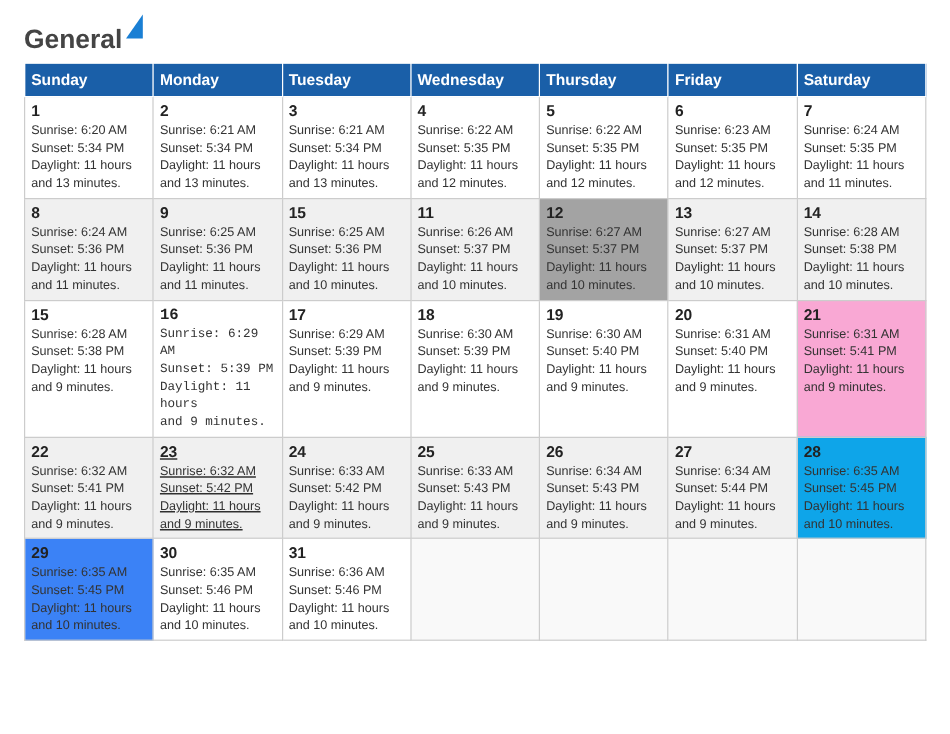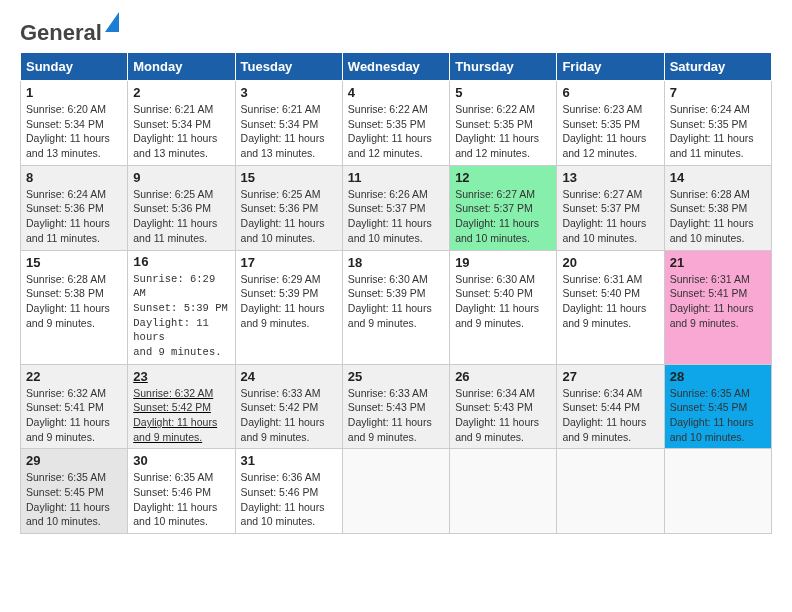--- a/index.html
+++ b/index.html
@@ -144,21 +144,21 @@
           <div class="day-info">Sunrise: 6:25 AM<br>Sunset: 5:36 PM<br>Daylight: 11 hours<br>and 11 minutes.</div>
         </td>
         <td style="background: rgb(240, 240, 240);">
           <span class="day-number">15</span>
           <div class="day-info">Sunrise: 6:25 AM<br>Sunset: 5:36 PM<br>Daylight: 11 hours<br>and 10 minutes.</div>
         </td>
         <td style="background: rgb(240, 240, 240);">
           <span class="day-number">11</span>
           <div class="day-info">Sunrise: 6:26 AM<br>Sunset: 5:37 PM<br>Daylight: 11 hours<br>and 10 minutes.</div>
         </td>
-        <td style="background: #86efac;">
+        <td style="background: #a3a3a3;">
           <span class="day-number">12</span>
           <div class="day-info">Sunrise: 6:27 AM<br>Sunset: 5:37 PM<br>Daylight: 11 hours<br>and 10 minutes.</div>
         </td>
         <td style="background: rgb(240, 240, 240);">
           <span class="day-number">13</span>
           <div class="day-info">Sunrise: 6:27 AM<br>Sunset: 5:37 PM<br>Daylight: 11 hours<br>and 10 minutes.</div>
         </td>
         <td style="background: rgb(240, 240, 240);">
           <span class="day-number">14</span>
           <div class="day-info">Sunrise: 6:28 AM<br>Sunset: 5:38 PM<br>Daylight: 11 hours<br>and 10 minutes.</div>
@@ -218,21 +218,21 @@
         <td style="background: rgb(240, 240, 240);">
           <span class="day-number">27</span>
           <div class="day-info">Sunrise: 6:34 AM<br>Sunset: 5:44 PM<br>Daylight: 11 hours<br>and 9 minutes.</div>
         </td>
         <td style="background: #0ea5e9;">
           <span class="day-number">28</span>
           <div class="day-info">Sunrise: 6:35 AM<br>Sunset: 5:45 PM<br>Daylight: 11 hours<br>and 10 minutes.</div>
         </td>
       </tr>
       <tr>
-        <td style="background: #e5e5e5;">
+        <td style="background: #3b82f6;">
           <span class="day-number">29</span>
           <div class="day-info">Sunrise: 6:35 AM<br>Sunset: 5:45 PM<br>Daylight: 11 hours<br>and 10 minutes.</div>
         </td>
         <td style="background: rgb(255, 255, 255);">
           <span class="day-number">30</span>
           <div class="day-info">Sunrise: 6:35 AM<br>Sunset: 5:46 PM<br>Daylight: 11 hours<br>and 10 minutes.</div>
         </td>
         <td style="background: rgb(255, 255, 255);">
           <span class="day-number">31</span>
           <div class="day-info">Sunrise: 6:36 AM<br>Sunset: 5:46 PM<br>Daylight: 11 hours<br>and 10 minutes.</div>

